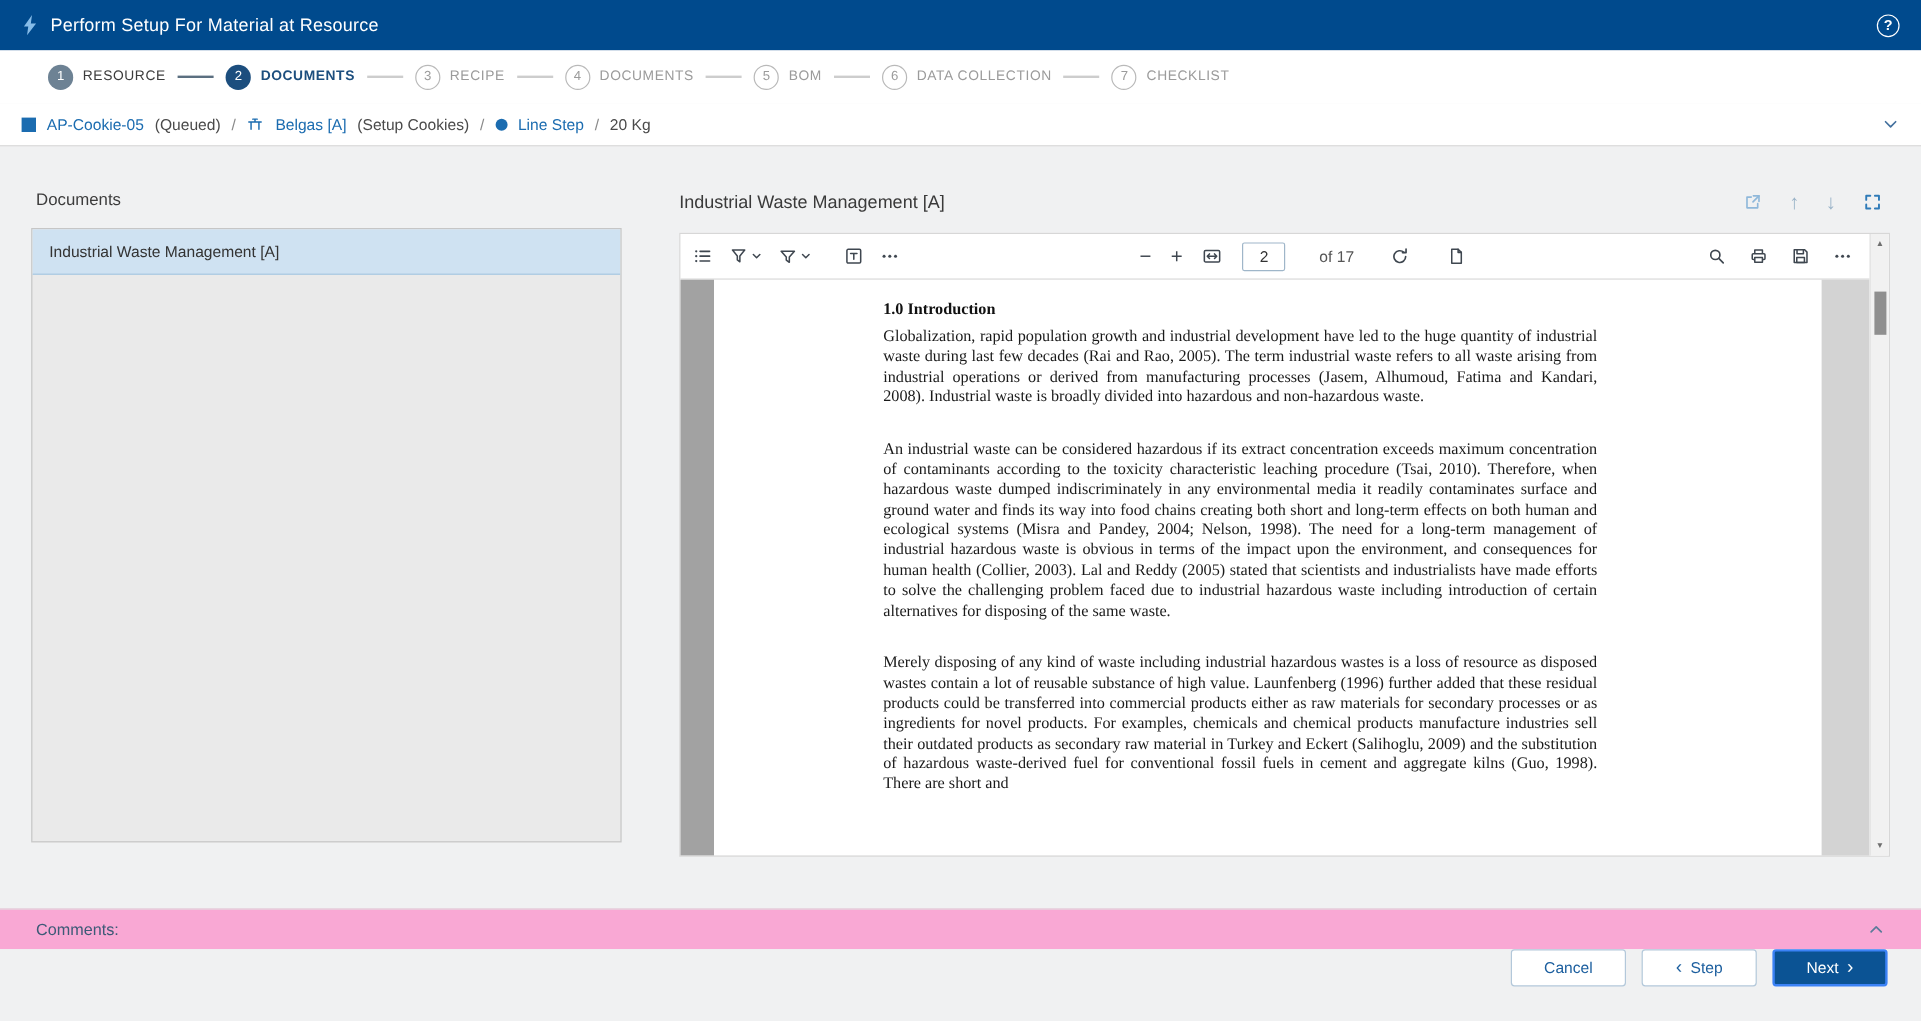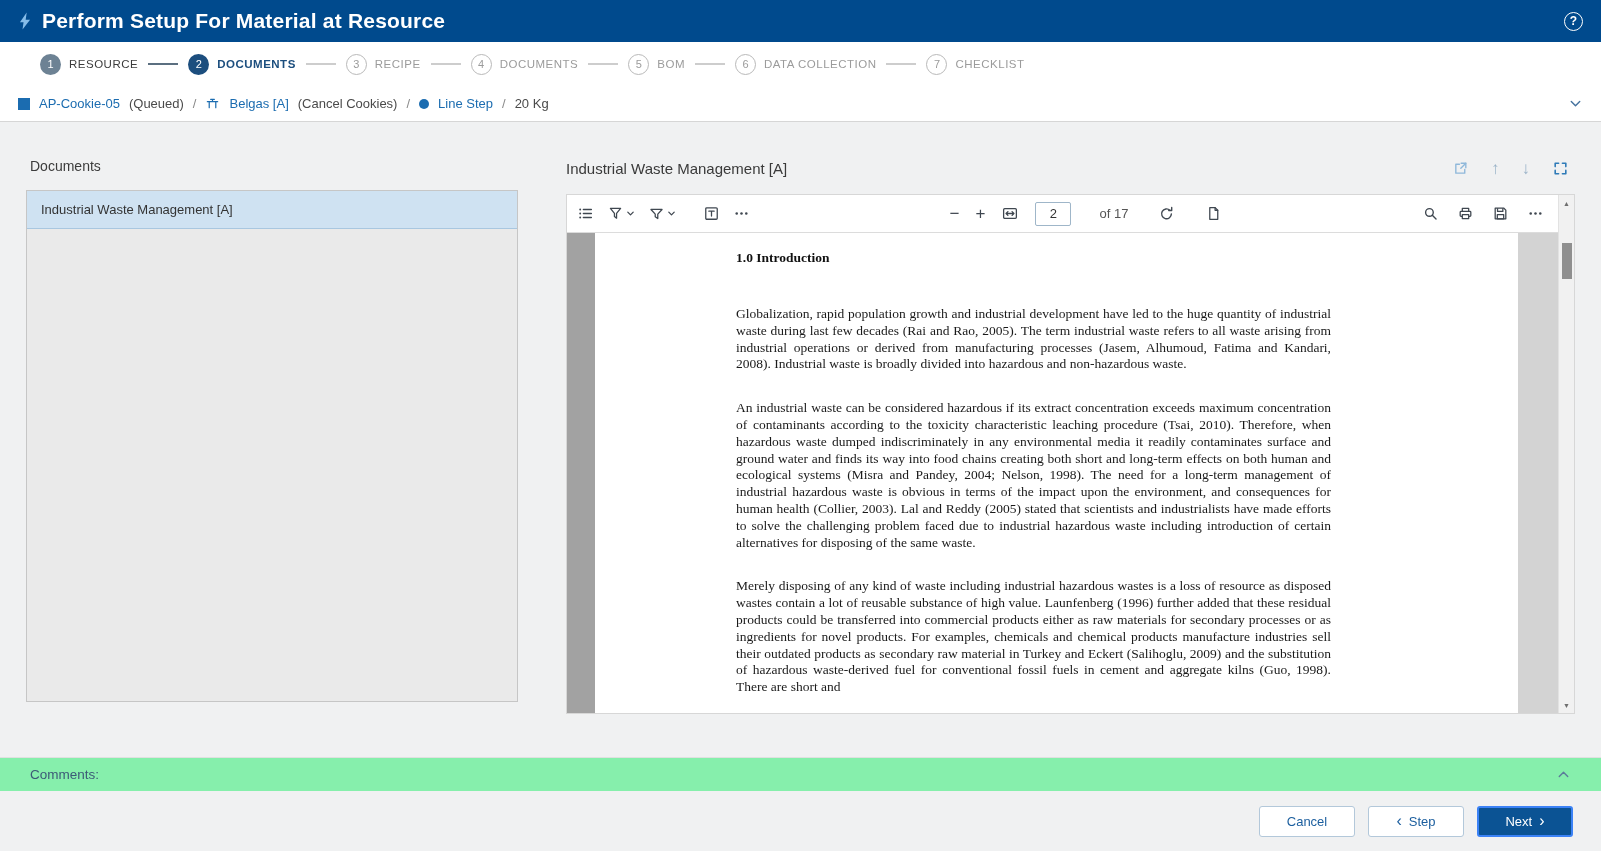--- a/index.html
+++ b/index.html
@@ -3,21 +3,21 @@
 <meta charset="utf-8">
 <style>
   *{margin:0;padding:0;box-sizing:border-box}
   html,body{width:1601px;height:851px;overflow:hidden}
   body{font-family:"Liberation Sans",sans-serif;background:#f0f1f2;color:#333}
   .app{width:1601px;height:851px;display:flex;flex-direction:column}
 
   
   .topbar{height:42px;background:#004a8d;color:#fff;display:flex;align-items:center;padding:0 18px;flex:0 0 auto}
   .bolt{margin-right:10px;display:flex;align-items:center}
-  .topbar h1{font-size:21px;font-weight:700;letter-spacing:.2px}
+  .topbar h1{font-size:15px;font-weight:400;letter-spacing:.2px}
   .help-btn{margin-left:auto;width:19px;height:19px;border:1.5px solid #fff;border-radius:50%;display:flex;align-items:center;justify-content:center;font-size:12px;font-weight:700;cursor:pointer}
 
   
   .stepper{height:44px;background:#fff;display:flex;align-items:center;padding:0 40px;flex:0 0 auto}
   .step{display:flex;align-items:center;gap:8px;white-space:nowrap}
   .step-circle{width:21px;height:21px;border-radius:50%;display:flex;align-items:center;justify-content:center;font-size:11px;flex:0 0 auto}
   .step.completed .step-circle{background:#6d8294;color:#fff}
   .step.active .step-circle{background:#1c4e7e;color:#fff}
   .step.pending .step-circle{border:1px solid #b9b9b9;color:#9b9b9b;background:#fff}
   .step-label{font-size:11.5px;letter-spacing:.5px}
@@ -62,35 +62,35 @@
   .tb-glyph{font-size:17px;line-height:1;color:#3f4750;cursor:pointer}
   .tb-group{display:flex;align-items:center;gap:2px;cursor:pointer}
   .page-input{width:36px;height:24px;border:1px solid #9fb6c9;text-align:center;font-size:13px;color:#333;border-radius:2px;font-family:"Liberation Sans",sans-serif}
   .of-label{font-size:13px;color:#555;margin-left:12px}
   .gap-lg{margin-left:14px}
 
   .doc-area{flex:1;background:#d3d3d3;display:flex;overflow:hidden;min-height:0}
   .left-strip{width:28px;background:#a2a2a2;flex:0 0 auto}
   .pdf-page{flex:1;background:#fff;margin-right:40px;padding:16px 0 0 141px;overflow:hidden}
   .page-text{width:595px}
-  .pdf-heading{font:700 13.5px/17px "Liberation Serif",serif;color:#111;margin-bottom:40px}
+  .pdf-heading{font:700 13.5px/17px "Liberation Serif",serif;color:#111;margin-bottom:6px}
   .pdf-p{font:13.5px/16.8px "Liberation Serif",serif;text-align:justify;margin-bottom:27px;color:#1a1a1a}
 
   .scrollbar{width:16px;background:#f1f1f1;border-left:1px solid #e2e2e2;position:relative;flex:0 0 auto}
   .scroll-btn{height:16px;display:flex;align-items:center;justify-content:center;color:#6e6e6e;font-size:7px;cursor:pointer}
   .scroll-btn.bottom{position:absolute;bottom:0;left:0;right:0}
   .scroll-thumb{position:absolute;top:48px;left:3px;width:10px;height:36px;background:#8f8f8f;cursor:grab}
 
   
-  .comments-bar{height:34px;background:#86efac;border-top:1px solid #e0e0e0;display:flex;align-items:center;padding:0 30px;flex:0 0 auto}
+  .comments-bar{height:34px;background:#f9a8d4;border-top:1px solid #e0e0e0;display:flex;align-items:center;padding:0 30px;flex:0 0 auto}
   .comments-label{font-size:13.5px;color:#3d5a77}
   .comments-toggle{margin-left:auto;color:#5b7b9a;display:flex;cursor:pointer}
 
   
-  .footer{height:60px;display:flex;align-items:center;justify-content:flex-end;padding:0 28px;gap:13px;background:#f0f1f2;flex:0 0 auto}
+  .footer{height:60px;display:flex;justify-content:flex-end;padding:0 28px;gap:13px;background:#f0f1f2;flex:0 0 auto}
   .btn{height:31px;min-width:96px;padding:0 18px;border-radius:3px;font-size:13px;display:flex;align-items:center;justify-content:center;gap:7px;cursor:pointer;font-family:"Liberation Sans",sans-serif}
   .btn-outline{background:#fff;border:1px solid #b3c8da;color:#1b5e9e}
   .btn-primary{background:#0b5394;border:2px solid #3b82f6;color:#fff}
   .btn .chev{font-size:16px;line-height:1}
 
   svg{display:block}
 </style>
 </head>
 <body>
 
@@ -147,21 +147,21 @@
     <span class="mat-square"></span>
     <span class="crumb-link">AP-Cookie-05</span>
     <span>(Queued)</span>
     <span class="crumb-sep">/</span>
     <span>
       <svg width="15" height="15" viewBox="0 0 16 16" fill="none" stroke="#1b6cb0" stroke-width="1.3" stroke-linecap="round">
           <path d="M2.5 6h11M4.5 6v6.5M11.5 6v6.5M8 6V3.5M6 3.5h4"></path>
         </svg>
     </span>
     <span class="crumb-link">Belgas [A]</span>
-    <span>(Cancel Cookies)</span>
+    <span>(Setup Cookies)</span>
     <span class="crumb-sep">/</span>
     <span class="step-dot"></span>
     <span class="crumb-link">Line Step</span>
     <span class="crumb-sep">/</span>
     <span>20 Kg</span>
     <span class="crumb-expand">
       <svg width="15" height="15" viewBox="0 0 16 16" fill="none" stroke="currentColor" stroke-width="1.5" stroke-linecap="round" stroke-linejoin="round">
           <path d="M3.5 5.8L8 10.3l4.5-4.5"></path>
         </svg>
     </span>

